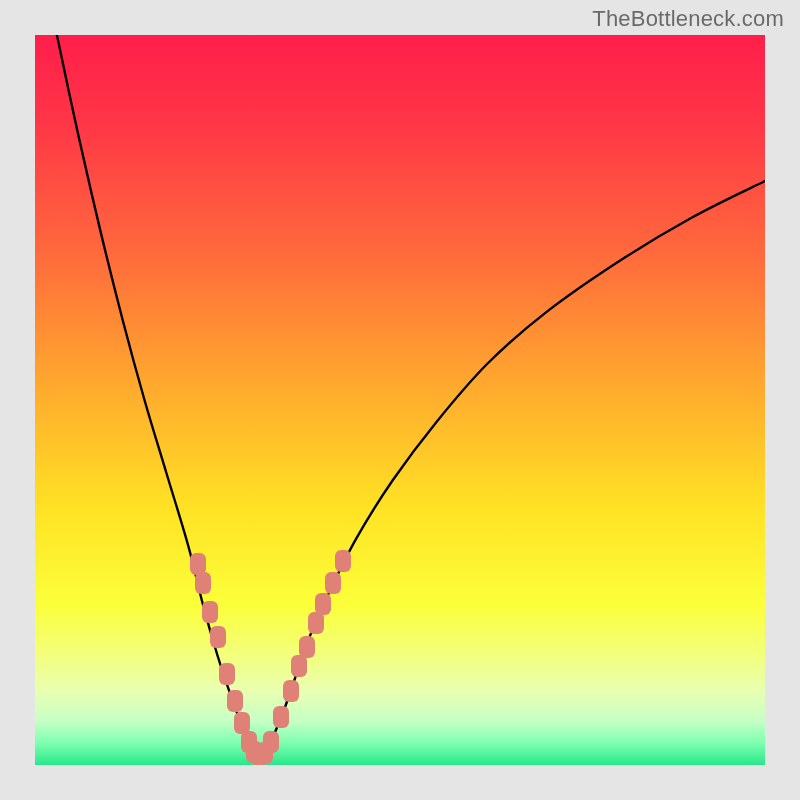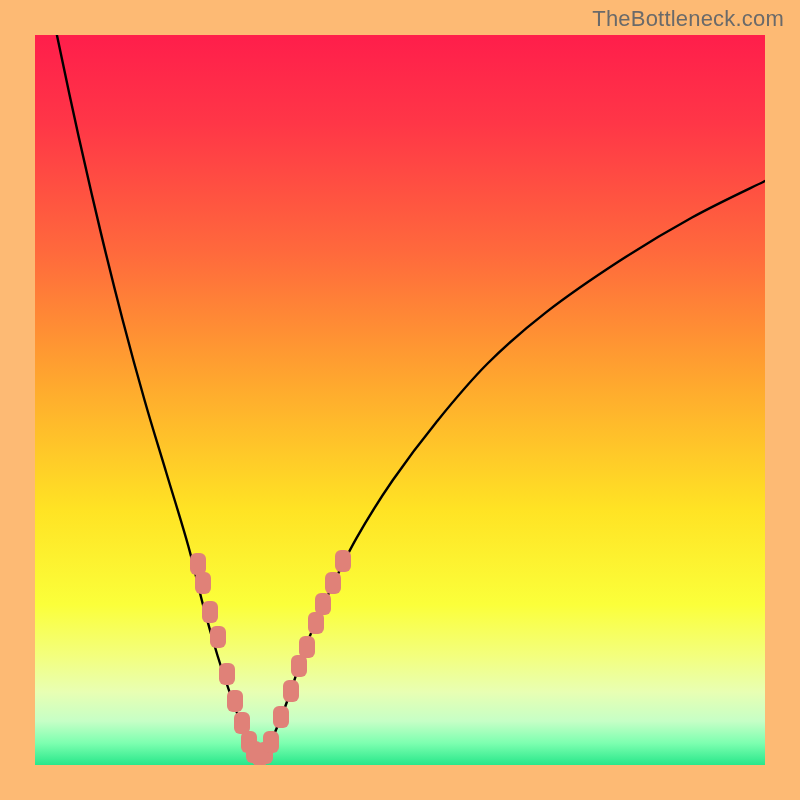--- a/index.html
+++ b/index.html
@@ -8,21 +8,21 @@
     width: 800px;
     height: 800px;
     overflow: hidden;
     background: #000;
     font-family: Arial, Helvetica, sans-serif;
   }
   .frame {
     position: relative;
     width: 800px;
     height: 800px;
-    background: #fdba74;
+    background: #e5e5e5;
   }
   .plot-area {
     position: absolute;
     left: 35px;
     top: 35px;
     width: 730px;
     height: 730px;
     overflow: hidden;
   }
   .gradient {

